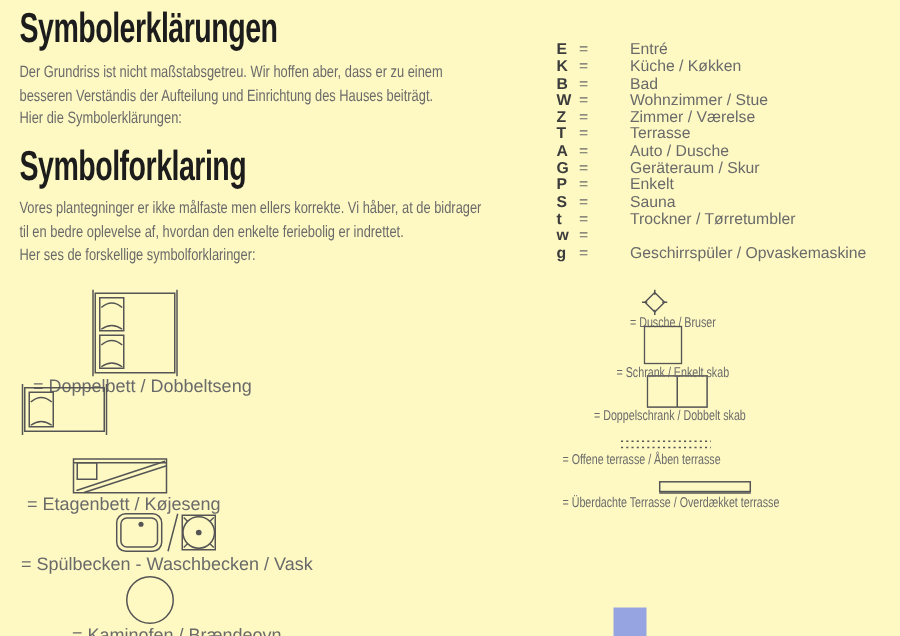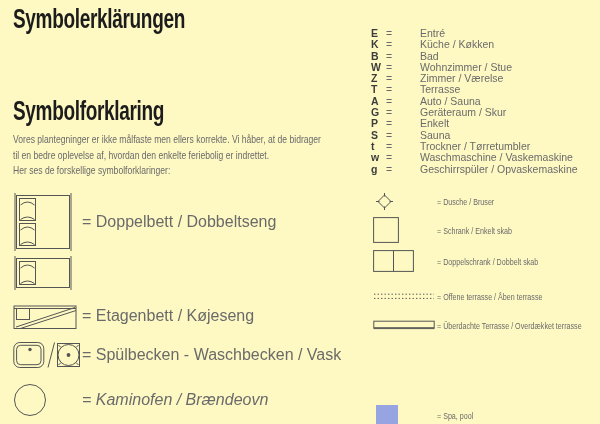--- a/index.html
+++ b/index.html
@@ -8,44 +8,49 @@
     font-family:"Liberation Sans", sans-serif;color:#6a6a6a;overflow:hidden;
   }
   .abs{position:absolute;}
   h1{
     margin:0;font-size:28px;font-weight:bold;color:#1c1c1c;
     letter-spacing:-0.5px;line-height:30px;white-space:nowrap;
     transform:scaleX(0.68);transform-origin:left center;
   }
   .para{font-size:11px;line-height:15.6px;color:#6a6a6a;}
   .para .line{white-space:nowrap;transform:scaleX(0.78);transform-origin:left center;}
-  .symrow{position:absolute;display:flex;align-items:center;}
+  .symrow{position:absolute;display:flex;align-items:center;flex-direction:column;}
   .symrow svg{flex:0 0 auto;display:block;}
   .symlabel{
-    font-size:16px;color:#6a6a6a;white-space:nowrap;line-height:12px;
+    font-size:12px;color:#6a6a6a;white-space:nowrap;line-height:12px;
   }
   .letters{position:absolute;left:371px;top:28px;}
   .lrow{display:flex;align-items:baseline;height:11.3px;font-size:10.5px;line-height:11.3px;}
   .lkey{display:inline-block;width:15px;font-weight:bold;color:#3c3c3c;}
   .leq{display:inline-block;width:14px;color:#6a6a6a;}
   .lval{color:#6a6a6a;white-space:nowrap;padding-left:20px;}
   .arealabel{
     font-size:9.5px;color:#6a6a6a;white-space:nowrap;line-height:11px;
     transform:scaleX(0.75);transform-origin:left center;
   }
   .swatch{flex:0 0 auto;}
   svg .s{stroke:#555;fill:none;stroke-width:1;}
   svg .sf{fill:#555;stroke:none;}
 </style>
 </head>
 <body>
 
 <div class="page">
 
   <h1 class="abs" style="left:13px;top:4px;">Symbolerklärungen</h1>
+  <div class="abs para" style="left:13px;top:41px;">
+    <div class="line">Der Grundriss ist nicht maßstabsgetreu. Wir hoffen aber, dass er zu einem</div>
+    <div class="line">besseren Verständis der Aufteilung und Einrichtung des Hauses beiträgt.</div>
+    <div class="line">Hier die Symbolerklärungen:</div>
+  </div>
 
   <h1 class="abs" style="left:13px;top:96px;">Symbolforklaring</h1>
   <div class="abs para" style="left:13px;top:132px;">
     <div class="line">Vores plantegninger er ikke målfaste men ellers korrekte. Vi håber, at de bidrager</div>
     <div class="line">til en bedre oplevelse af, hvordan den enkelte feriebolig er indrettet.</div>
     <div class="line">Her ses de forskellige symbolforklaringer:</div>
   </div>
 
   <div class="symrow" style="left:13px;top:193px;height:58px;">
     <svg width="60" height="58" viewBox="0 0 60 58">
@@ -94,21 +99,21 @@
       <circle class="s" cx="55.5" cy="15" r="10.5"></circle>
       <circle class="sf" cx="55.5" cy="15" r="1.9"></circle>
       <line class="s" x1="45.5" y1="5" x2="48" y2="7.5"></line>
       <line class="s" x1="65.5" y1="5" x2="63" y2="7.5"></line>
       <line class="s" x1="45.5" y1="25" x2="48" y2="22.5"></line>
       <line class="s" x1="65.5" y1="25" x2="63" y2="22.5"></line>
     </svg>
     <span class="symlabel" style="margin-left:1px;">= Spülbecken - Waschbecken / Vask</span>
   </div>
 
-  <div class="symrow" style="left:13px;top:383px;height:34px;font-style:italic;">
+  <div class="symrow" style="left:13px;top:383px;height:34px;">
     <svg width="34" height="34" viewBox="0 0 34 34">
       <circle class="s" cx="17" cy="17" r="15.5"></circle>
     </svg>
     <span class="symlabel" style="margin-left:35px;">= Kaminofen / Brændeovn</span>
   </div>
 
   <div class="letters">
     <div class="lrow">
         <span class="lkey">E</span>
         <span class="leq">=</span>
@@ -135,21 +140,21 @@
         <span class="lval">Zimmer / Værelse</span>
       </div>
     <div class="lrow">
         <span class="lkey">T</span>
         <span class="leq">=</span>
         <span class="lval">Terrasse</span>
       </div>
     <div class="lrow">
         <span class="lkey">A</span>
         <span class="leq">=</span>
-        <span class="lval">Auto / Sauna</span>
+        <span class="lval">Auto / Dusche</span>
       </div>
     <div class="lrow">
         <span class="lkey">G</span>
         <span class="leq">=</span>
         <span class="lval">Geräteraum / Skur</span>
       </div>
     <div class="lrow">
         <span class="lkey">P</span>
         <span class="leq">=</span>
         <span class="lval">Enkelt</span>
@@ -160,21 +165,20 @@
         <span class="lval">Sauna</span>
       </div>
     <div class="lrow">
         <span class="lkey">t</span>
         <span class="leq">=</span>
         <span class="lval">Trockner / Tørretumbler</span>
       </div>
     <div class="lrow">
         <span class="lkey">w</span>
         <span class="leq">=</span>
-        <span class="lval">Waschmaschine / Vaskemaskine</span>
       </div>
     <div class="lrow">
         <span class="lkey">g</span>
         <span class="leq">=</span>
         <span class="lval">Geschirrspüler / Opvaskemaskine</span>
       </div>
   </div>
 
   <div class="symrow" style="left:376px;top:193px;height:17px;">
     <svg width="17" height="17" viewBox="0 0 17 17">

